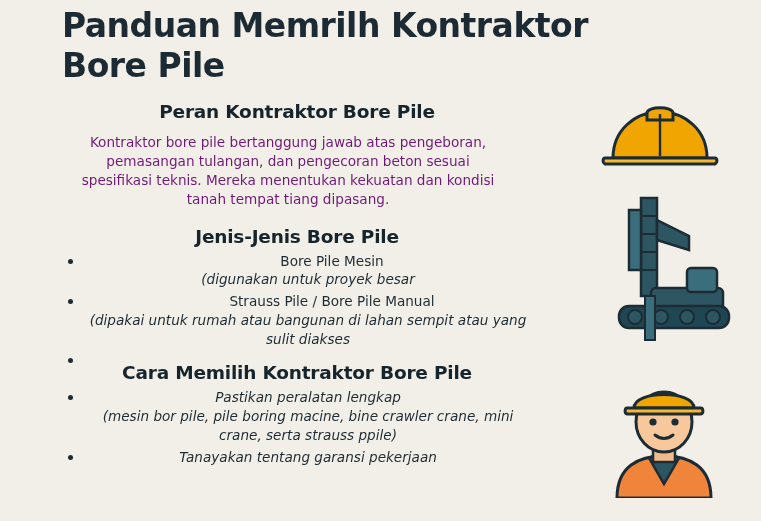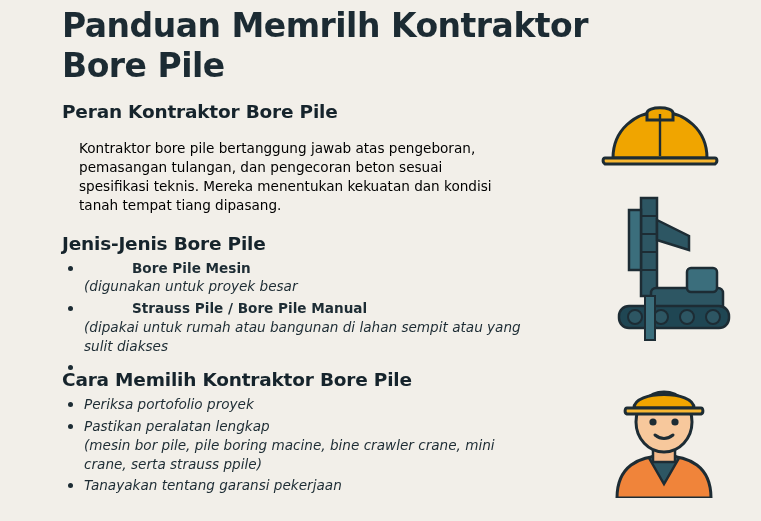--- a/index.html
+++ b/index.html
@@ -31,33 +31,34 @@
     font-size: 33px;
     font-weight: bold;
     color: #1c2b33;
     line-height: 1.22;
     letter-spacing: -0.5px;
     margin: 0 0 6px 0;
     width: 560px;
   }
   .section {
     margin-top: 14px;
+    text-align: center;
   }
   .section-heading {
     font-size: 18.5px;
     font-weight: bold;
     color: #16242c;
     margin: 0 0 5px 0;
     letter-spacing: -0.2px;
   }
   .para {
     font-size: 13.6px;
-    color: #000000;
+    color: #701a75;
     line-height: 1.42;
-    margin: 17px;
+    margin: 11px;
     max-width: 430px;
   }
   ul.bullets {
     list-style: none;
     margin: 0;
     padding: 0;
   }
   ul.bullets > li {
     position: relative;
     padding-left: 22px;
@@ -70,21 +71,21 @@
     content: "";
     position: absolute;
     left: 6px;
     top: 7px;
     width: 5px;
     height: 5px;
     border-radius: 50%;
     background: #1d2c34;
   }
   li .lead {
-    font-weight: bold;
+    font-weight: normal;
     display: block;
     margin-left: 48px;
   }
   li .sub {
     display: block;
     font-weight: normal;
     font-style: italic;
   }
   .tight li {
     margin-bottom: 1px;
@@ -140,23 +141,20 @@
           <span class="sub">(dipakai untuk rumah atau bangunan di lahan sempit atau yang sulit diakses</span>
         </li>
         <li>
         </li>
       </ul>
     </div>
 
     <div class="section sec3">
       <h2 class="section-heading">Cara Memilih Kontraktor Bore Pile</h2>
       <ul class="bullets tight">
-        <li>
-          <span class="sub">Periksa portofolio proyek</span>
-        </li>
         <li>
           <span class="sub">Pastikan peralatan lengkap</span>
           <span class="sub">(mesin bor pile, pile boring macine, bine crawler crane, mini crane, serta strauss ppile)</span>
         </li>
         <li>
           <span class="sub">Tanayakan tentang garansi pekerjaan</span>
         </li>
 
       </ul>
     </div>

